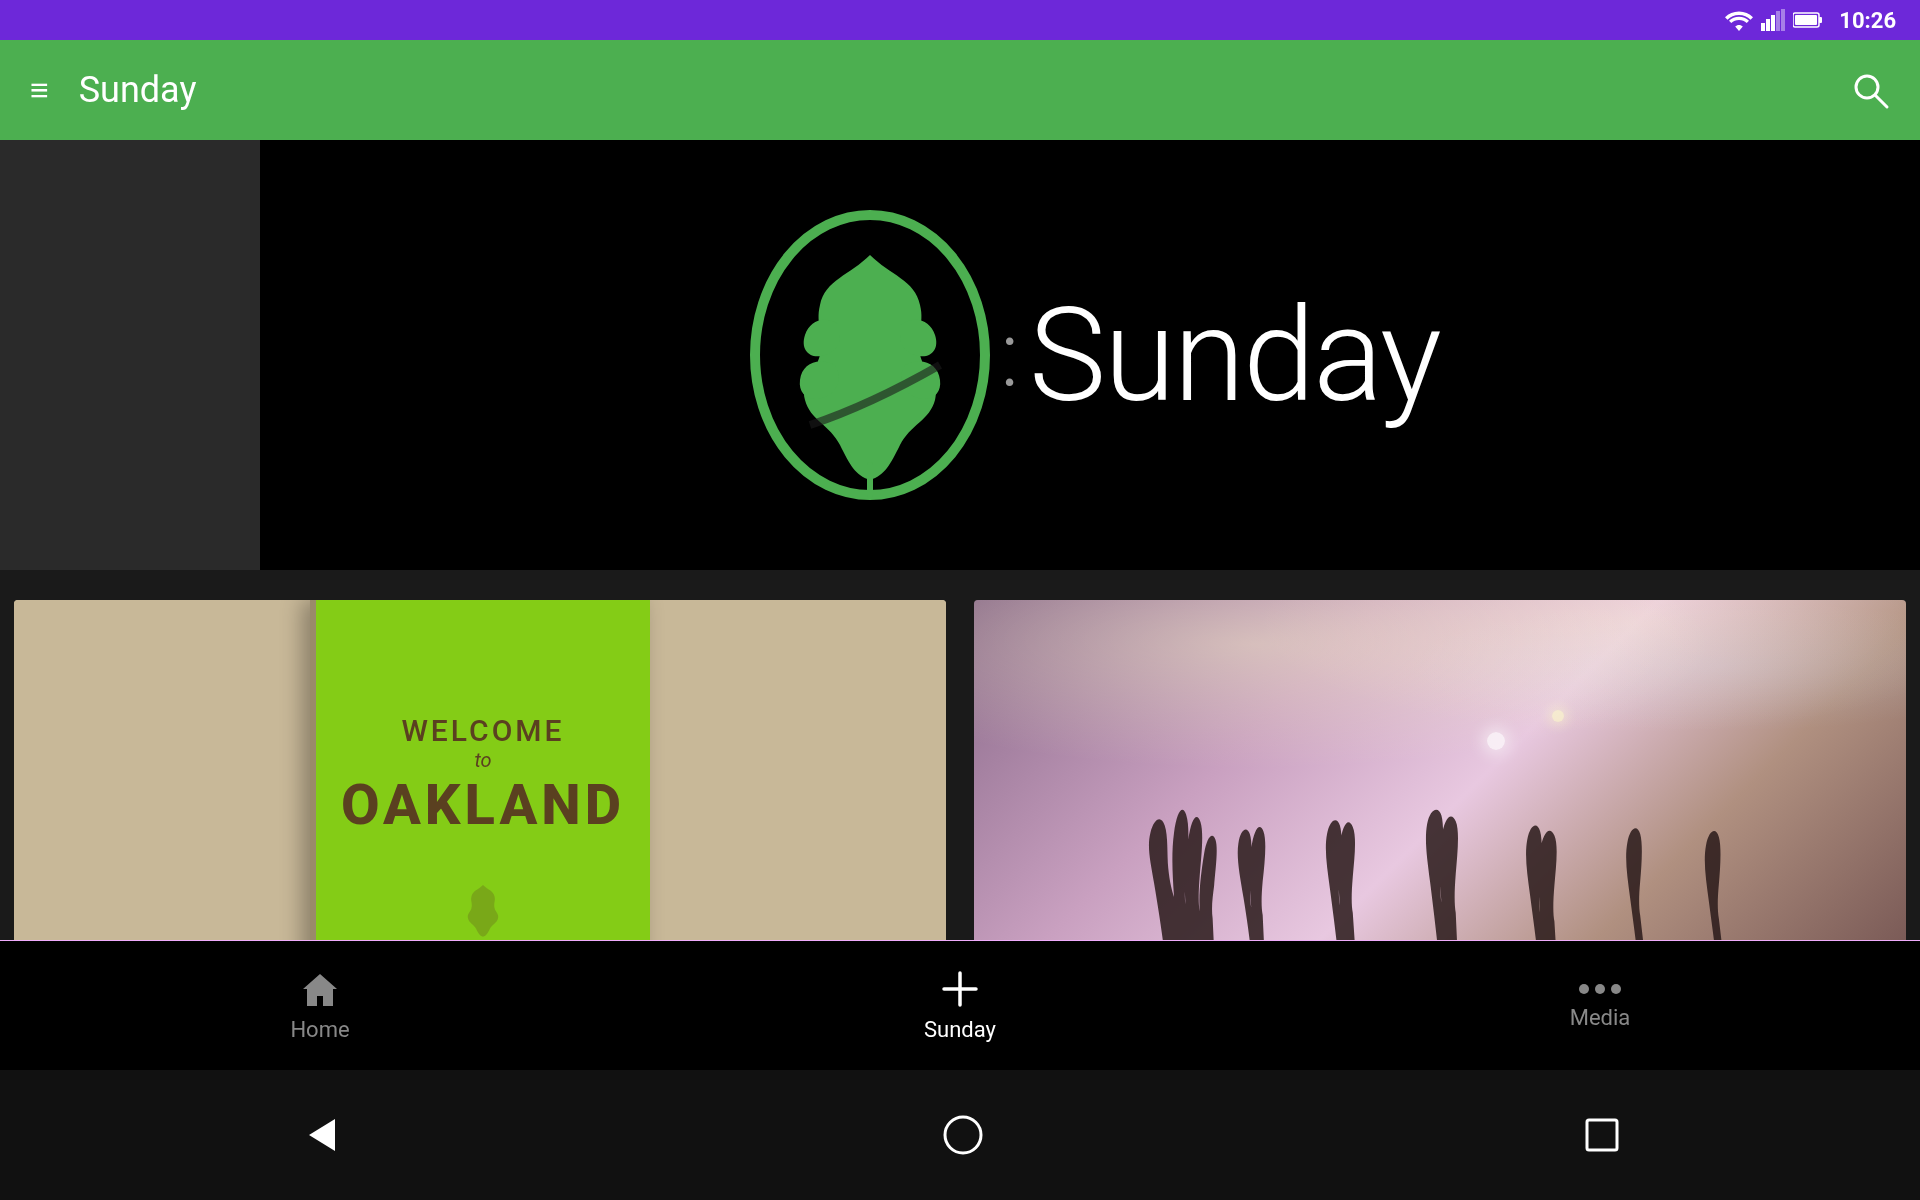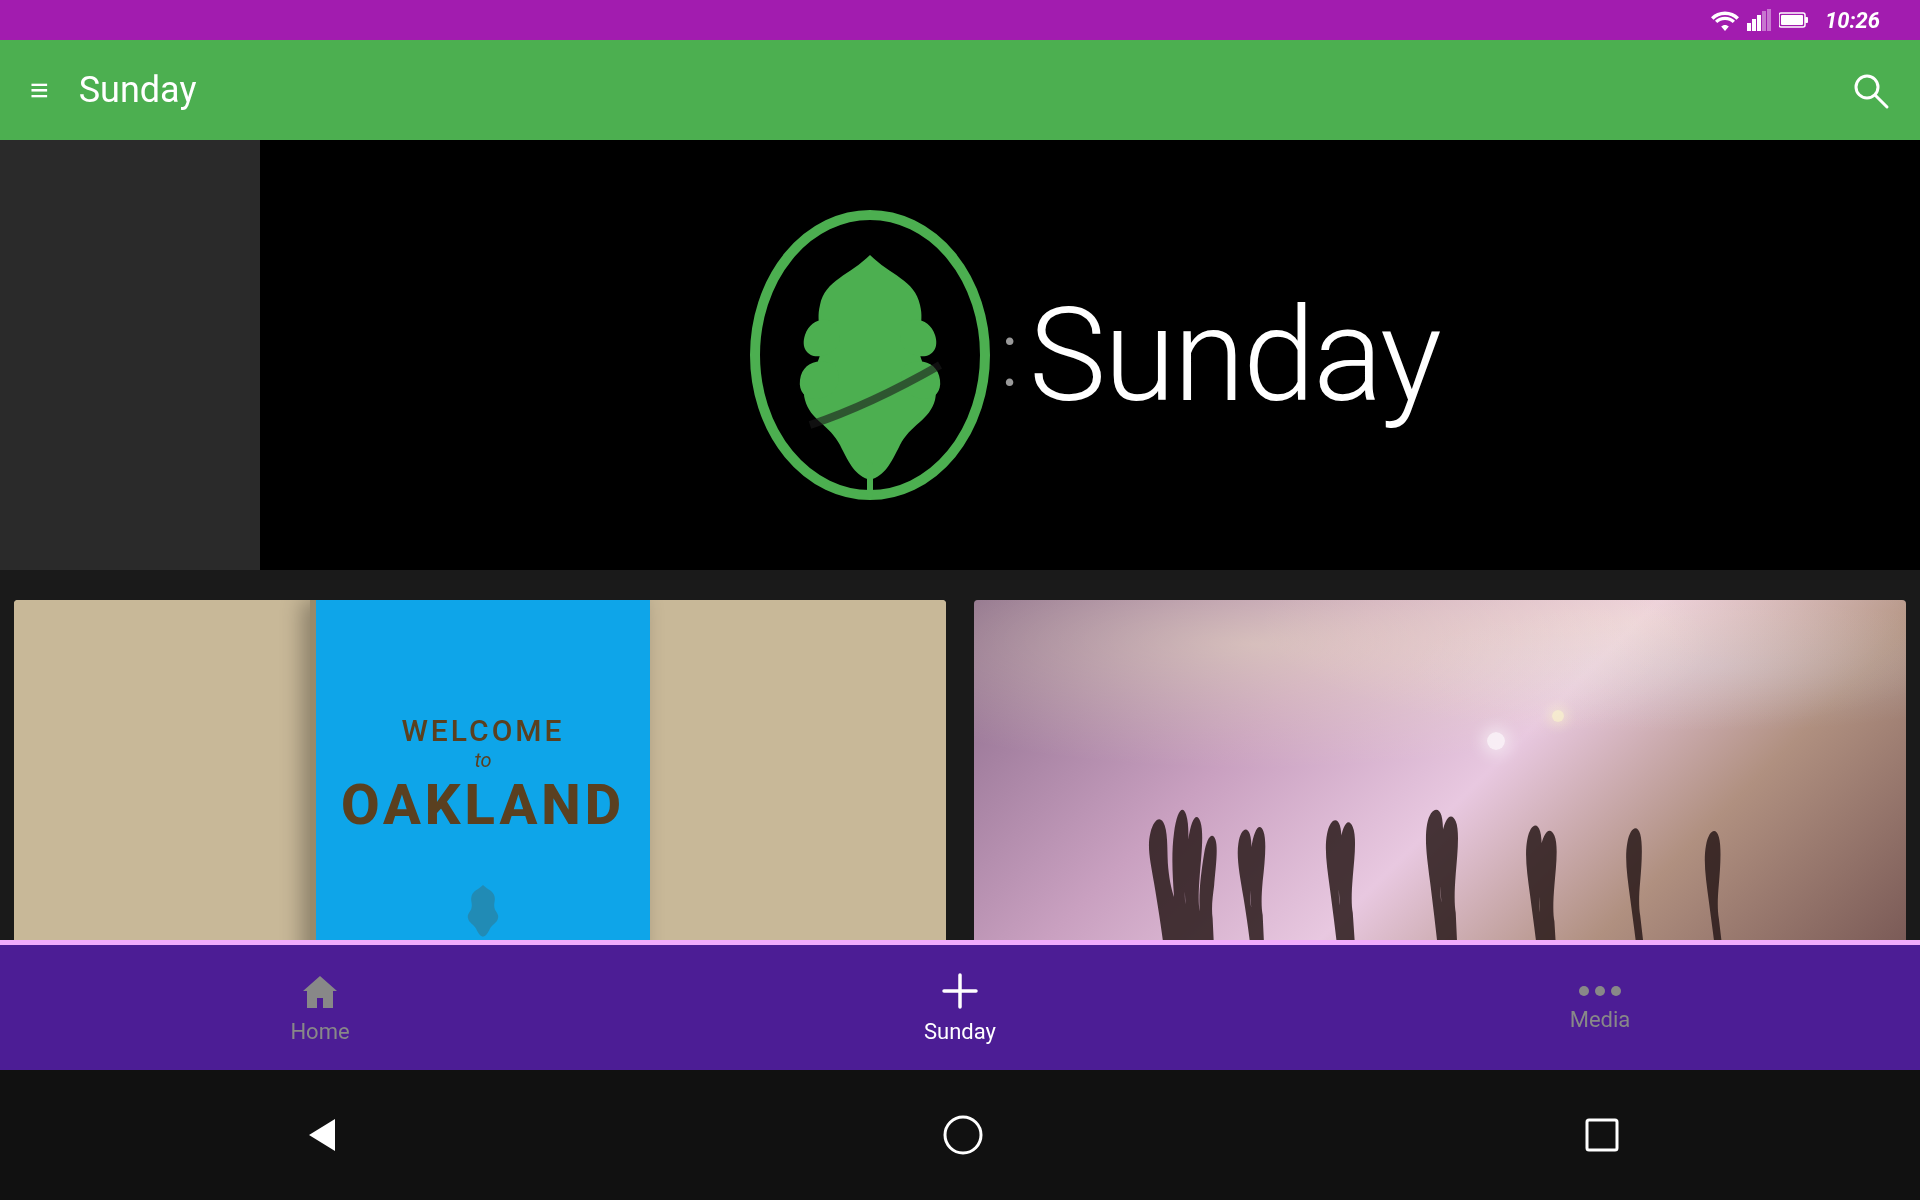--- a/index.html
+++ b/index.html
@@ -10,27 +10,26 @@
       font-family: 'Roboto', Arial, sans-serif;
       overflow: hidden;
       position: relative;
     }
 
     
     #status-bar {
       position: absolute;
       top: 0; left: 0; right: 0;
       height: 40px;
-      background: #a21caf;
+      background: #6d28d9;
       display: flex;
       align-items: center;
       justify-content: flex-end;
-      padding: 0 40px;
+      padding: 0 24px;
       z-index: 100;
-      font-style: italic;
     }
     .status-icons {
       display: flex;
       align-items: center;
       gap: 8px;
       color: white;
       font-size: 22px;
       font-weight: bold;
     }
     .status-time {
@@ -143,21 +142,21 @@
     }
     .welcome-text-area {
       display: flex;
       align-items: center;
       justify-content: center;
       height: 100%;
     }
     .welcome-book {
       width: 340px;
       height: 440px;
-      background: #0ea5e9;
+      background: #84cc16;
       border-left: 6px solid #9a8a6a;
       display: flex;
       align-items: center;
       justify-content: center;
       flex-direction: column;
       position: relative;
       box-shadow: -8px 0 20px rgba(0,0,0,0.3);
     }
 
     .card-right {
@@ -189,25 +188,25 @@
                   radial-gradient(ellipse at 70% 10%, rgba(255,240,200,0.3) 0%, transparent 40%),
                   radial-gradient(ellipse at 80% 30%, rgba(200,220,255,0.2) 0%, transparent 30%);
     }
 
     
     #bottom-nav {
       position: absolute;
       bottom: 130px;
       left: 0; right: 0;
       height: 130px;
-      background: #4c1d95;
+      background: #000000;
       display: flex;
       align-items: center;
       justify-content: space-around;
-      border-top: 5px solid #f0abfc;
+      border-top: 1px solid #f0abfc;
     }
     .nav-item {
       display: flex;
       flex-direction: column;
       align-items: center;
       gap: 8px;
       cursor: pointer;
       color: #888;
       flex: 1;
     }

